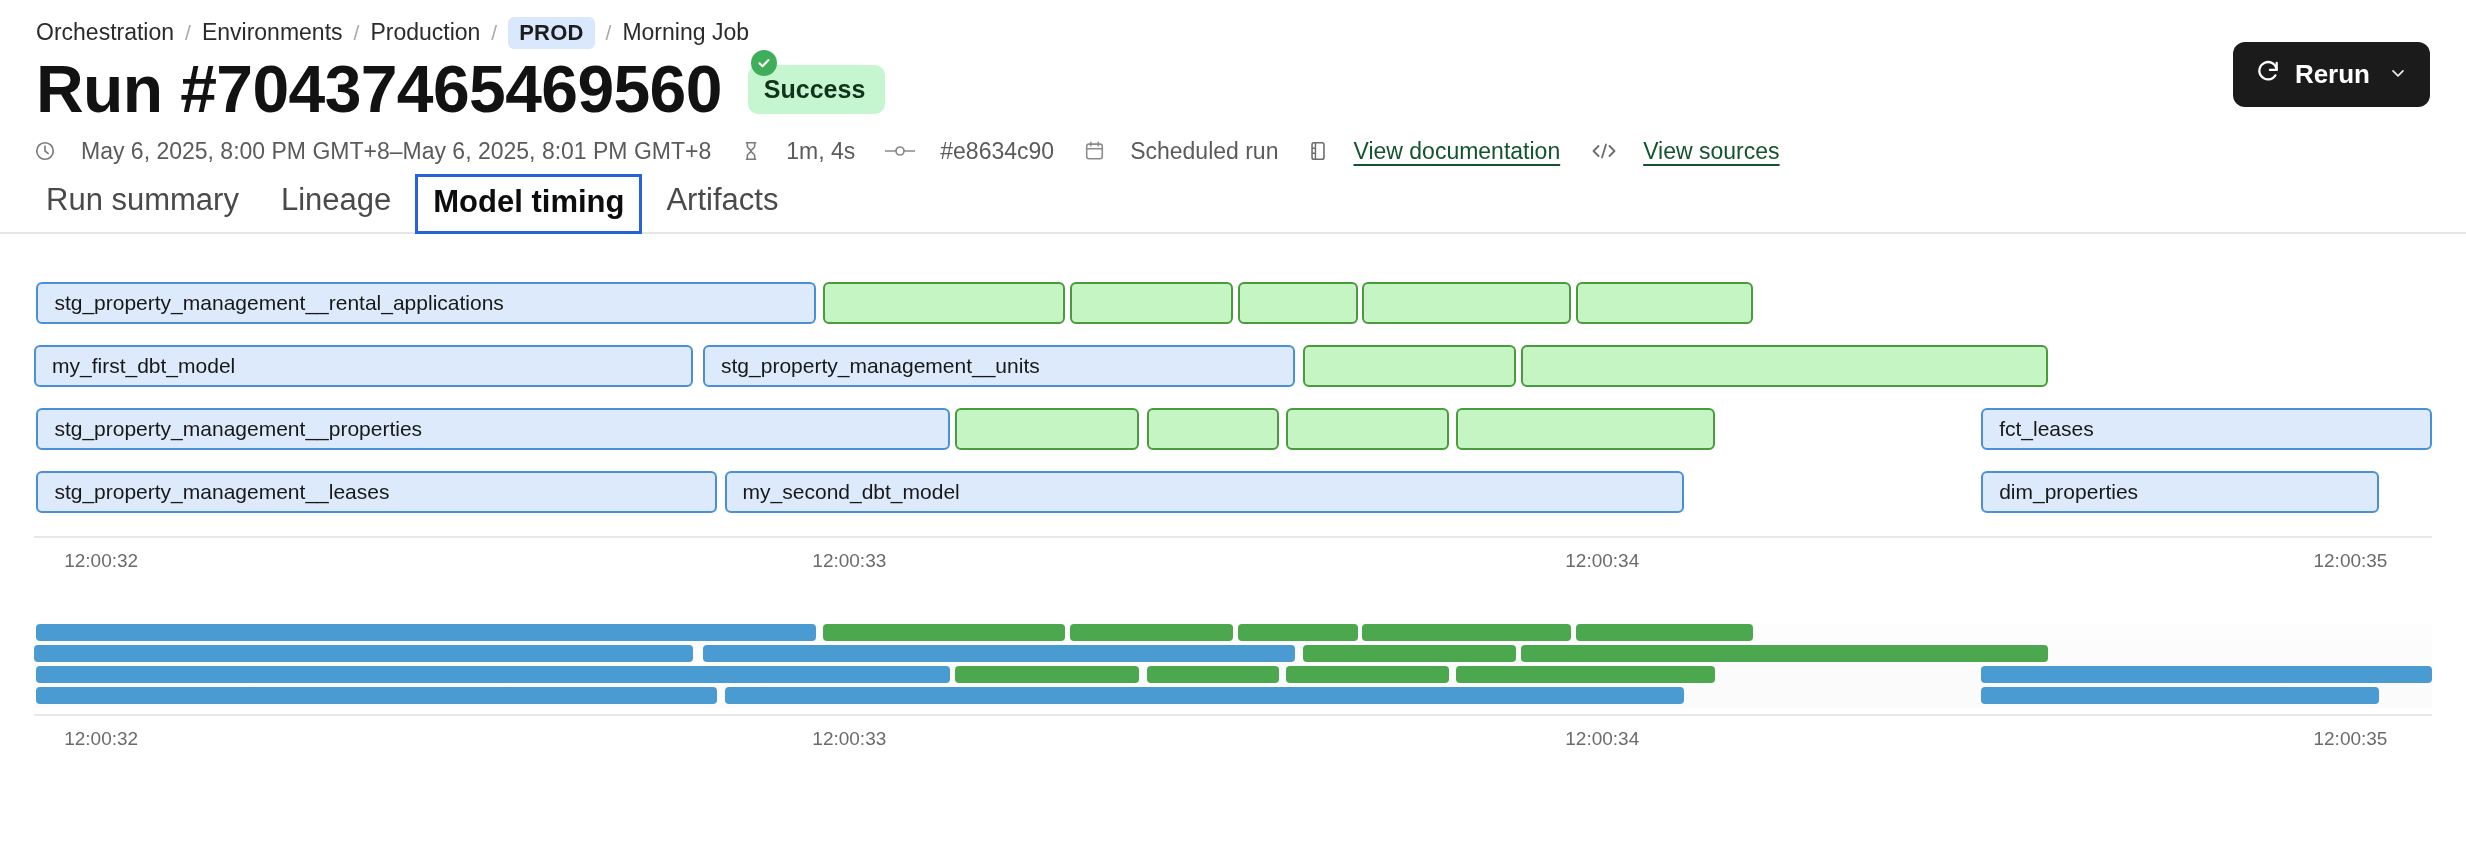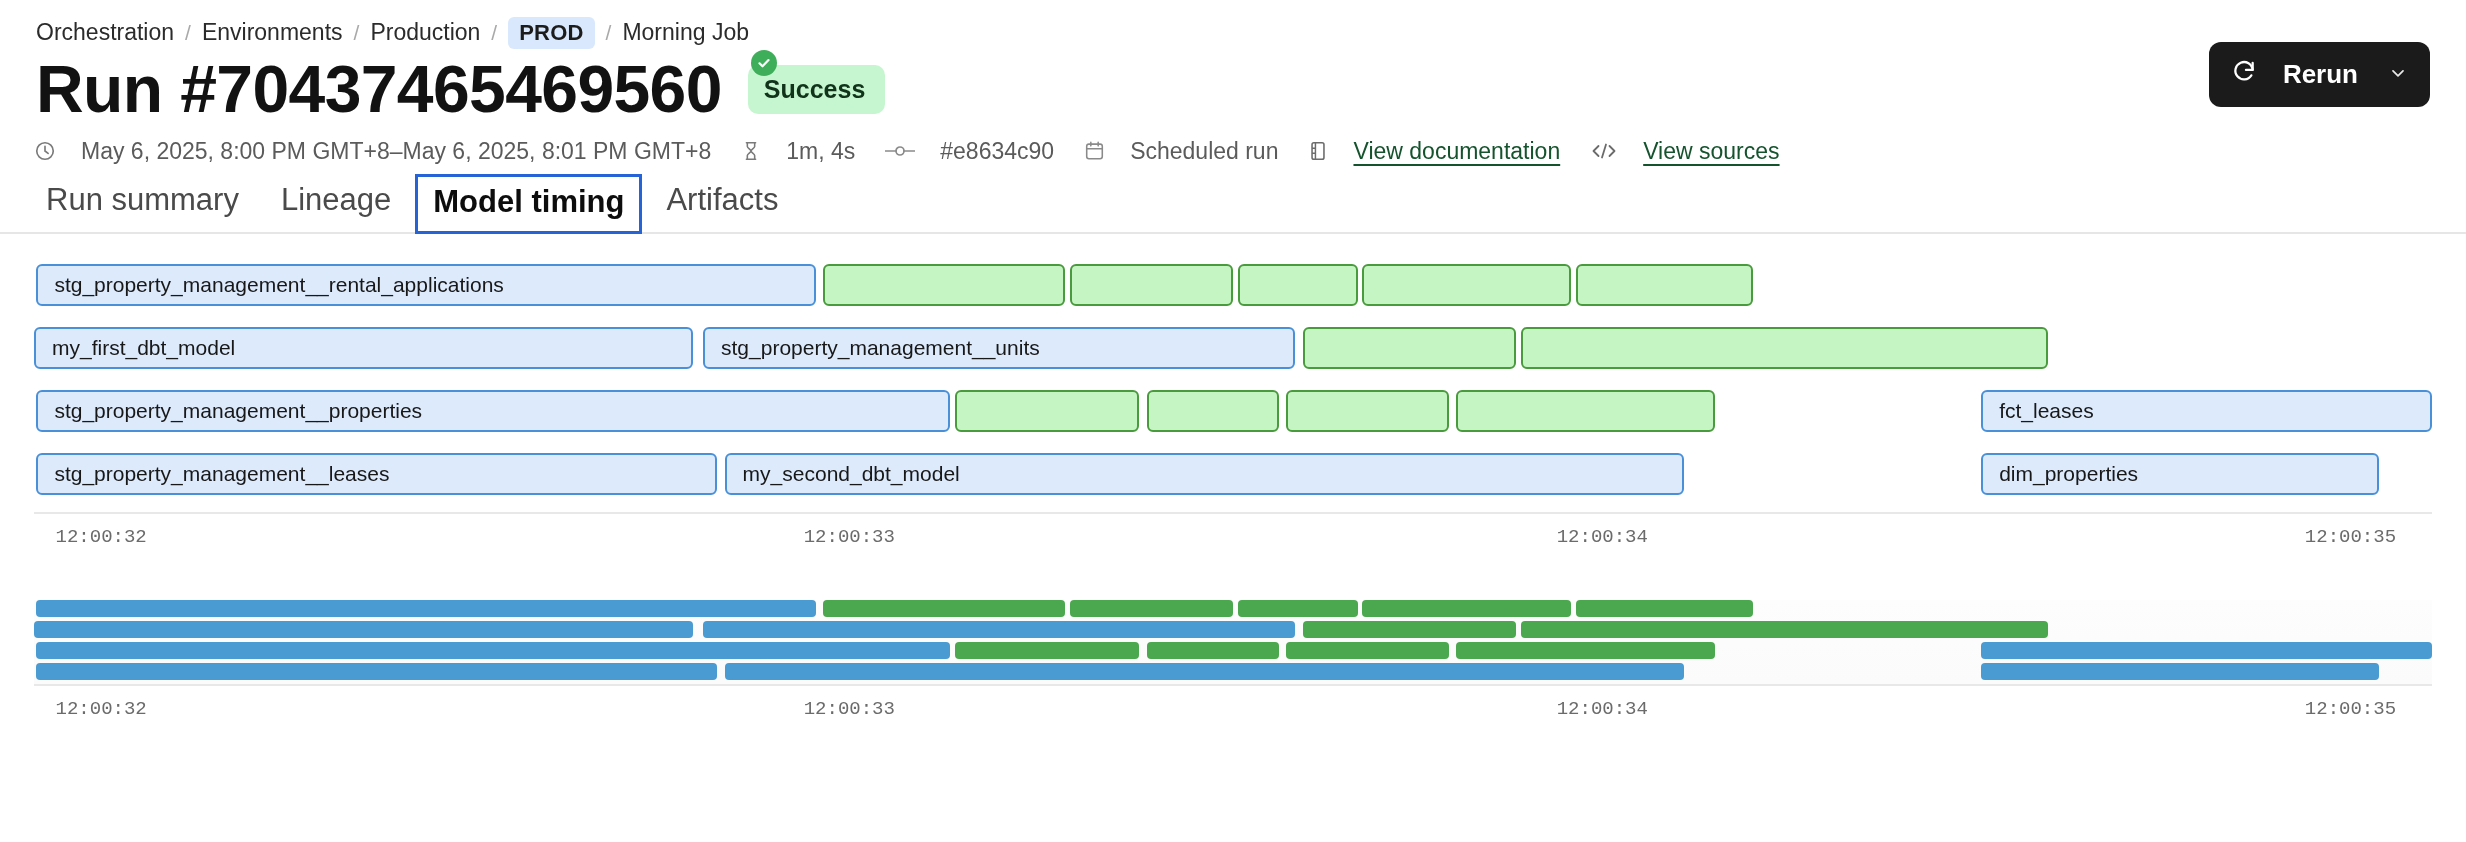--- a/index.html
+++ b/index.html
@@ -72,21 +72,21 @@
     flex: 0 0 auto;
   }
   .status-badge .tick svg { display:block; }
 
   .rerun-btn {
     position: absolute;
     right: 36px;
     top: 4px;
     display: inline-flex;
     align-items: center;
-    gap: 26px;
+    gap: 14px;
     background: #1b1b1b;
     color: #ffffff;
     border: none;
     border-radius: 12px;
     padding: 16px 22px;
     font-size: 26px;
     font-weight: 600;
     font-family: "Liberation Sans", sans-serif;
     cursor: pointer;
   }
@@ -141,21 +141,21 @@
     background: #fff;
     position: relative;
     top: 2px;
   }
 
   
   .chart-wrap { padding: 0 34px 0 34px; }
 
   .gantt {
     position: relative;
-    margin-top: 30px;
+    margin-top: 48px;
     height: 248px;
   }
   .g-row {
     position: absolute;
     left: 0; right: 0;
     height: 42px;
   }
   .bar {
     position: absolute;
     top: 0;
@@ -176,21 +176,21 @@
   }
   .bar.test {
     background: #c5f5c3;
     border: 2px solid #4a9a3e;
   }
 
   .axis {
     position: relative;
     height: 44px;
     border-top: 2px solid #e8e8e8;
-    font-family: Liberation Mono, monospace;
+    margin-top: 6px;
   }
   .tick {
     position: absolute;
     top: 12px;
     font-size: 19px;
     color: #6b6b6b;
     transform: translateX(-50%);
     white-space: nowrap;
   }
 

